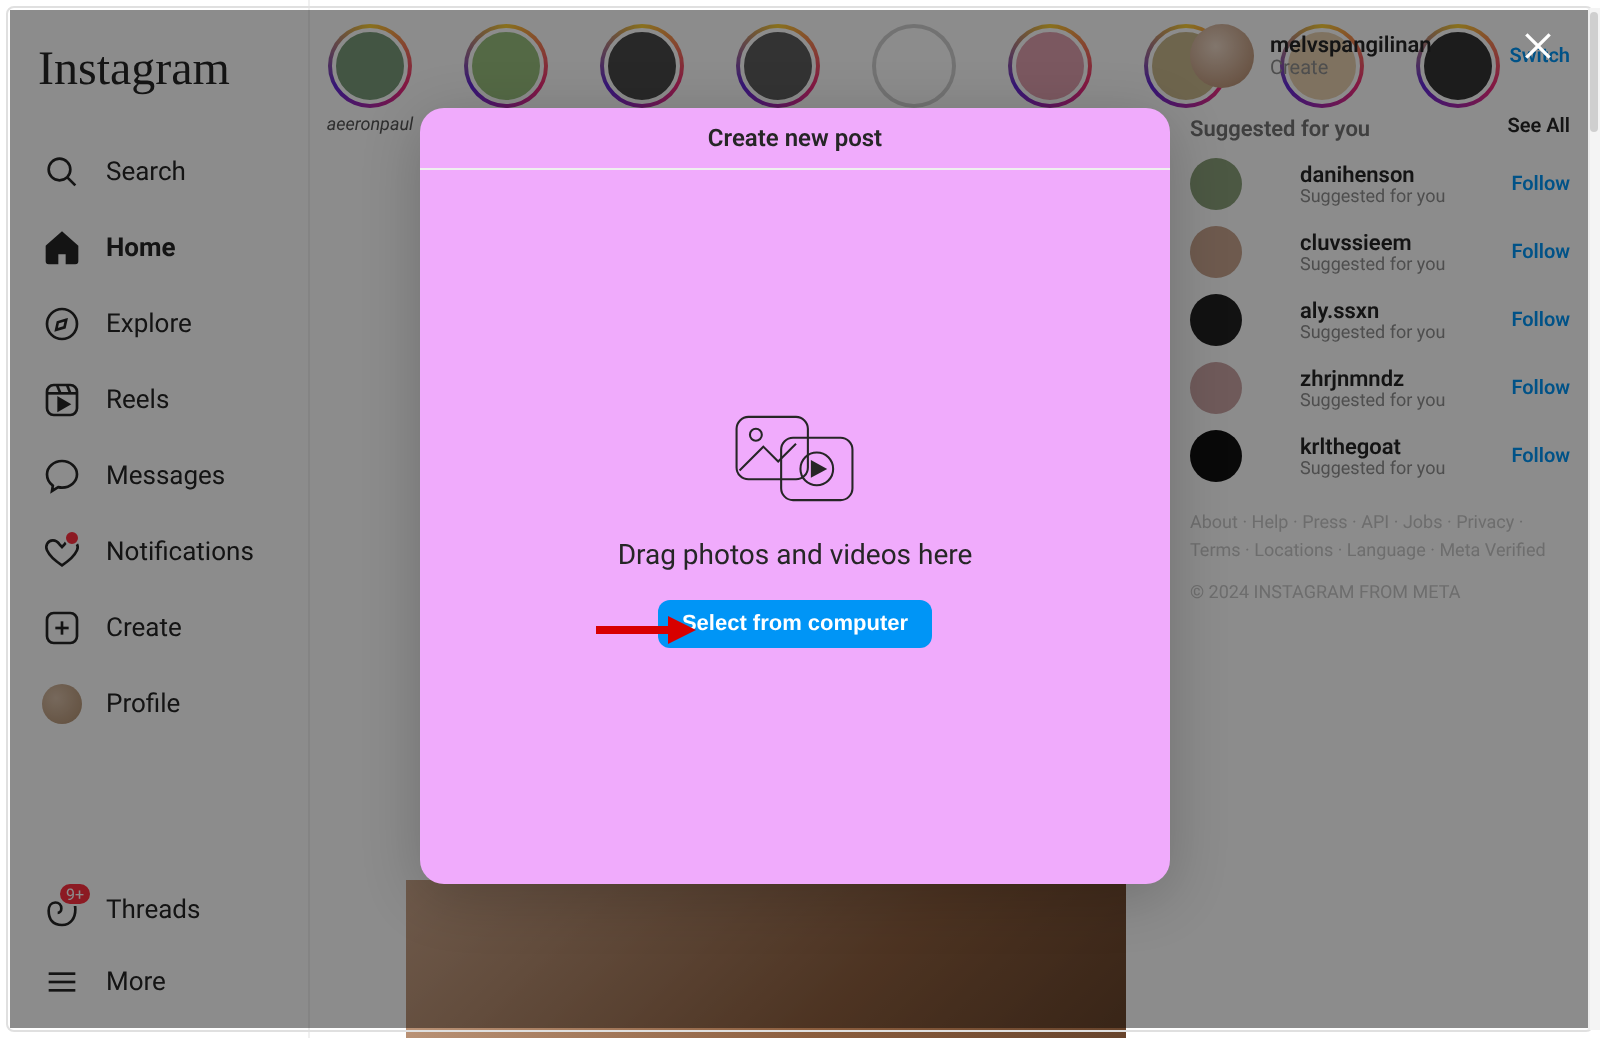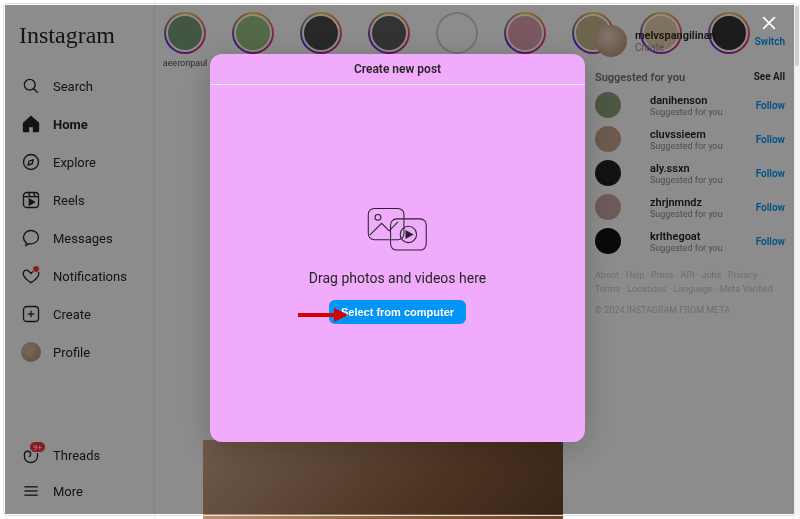--- a/index.html
+++ b/index.html
@@ -44,42 +44,42 @@
     background: radial-gradient(circle at 35% 35%, #d8bfa8, #b08e6e);
   }
   .sidebar-bottom .nav-item { padding:8px 6px; }
 
   
   .main {
     position:absolute; left:155px; top:0; right:5px; bottom:0;
     background:#fff;
   }
   .stories {
-    position:absolute; left:0; top:12px; display:flex; gap:24px; padding-left:8px;
+    position:absolute; left:0; top:12px; display:flex; gap:24px; padding-left:8px;font-style:italic;
   }
   .story { display:flex; flex-direction:column; align-items:center; gap:4px; width:44px; }
   .story-ring {
     width:42px; height:42px; border-radius:50%;
     background: conic-gradient(#f9ce34, #ee2a7b, #6228d7, #f9ce34);
     padding:2px; display:flex; align-items:center; justify-content:center;
   }
   .story-ring.gray { background:#d0d0d0; }
   .story-img {
     width:100%; height:100%; border-radius:50%; border:2px solid #fff; background:#888;
   }
   .story-user { font-size:9px; color:#555; max-width:46px; white-space:nowrap; overflow:hidden; text-overflow:ellipsis; }
 
   .feed-img-placeholder {
     position:absolute; left:48px; top:440px; width:360px; height:200px;
     background: linear-gradient(135deg, #caa58a 0%, #8c5e3e 50%, #4a2f1d 100%);
   }
 
   
   .right {
-    position:absolute; left:440px; top:25px; width:190px;
+    position:absolute; left:440px; top:12px; width:190px;
     font-size:11px;
   }
   .me-row { display:flex; align-items:center; gap:8px; margin-bottom:14px; }
   .me-av { width:32px; height:32px; border-radius:50%; background: radial-gradient(circle at 40% 35%, #ecd7c6, #b28565); }
   .me-info { flex:1; }
   .me-user { font-size:11px; font-weight:600; }
   .me-name { font-size:10px; color:#8e8e8e; }
   .switch { color:#0095f6; font-size:10px; font-weight:600; cursor:pointer; }
   .sugg-head { display:flex; justify-content:space-between; margin-bottom:8px; }
   .sugg-head .t { color:#737373; font-weight:600; font-size:11px; }

